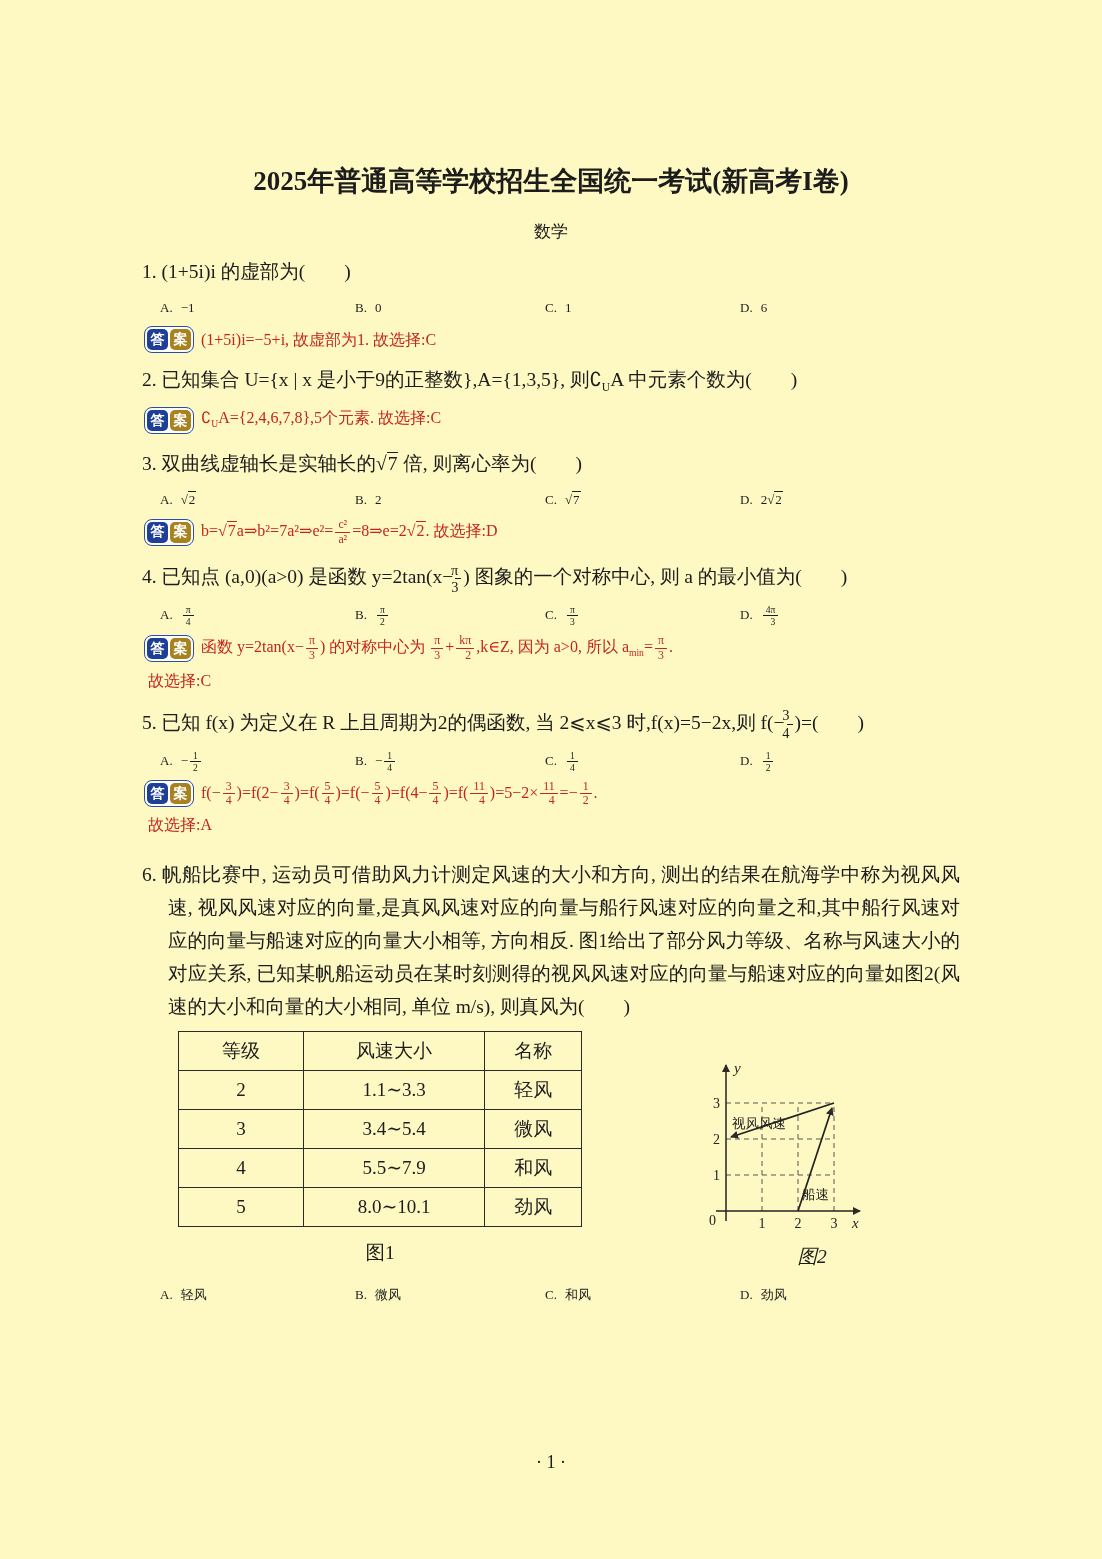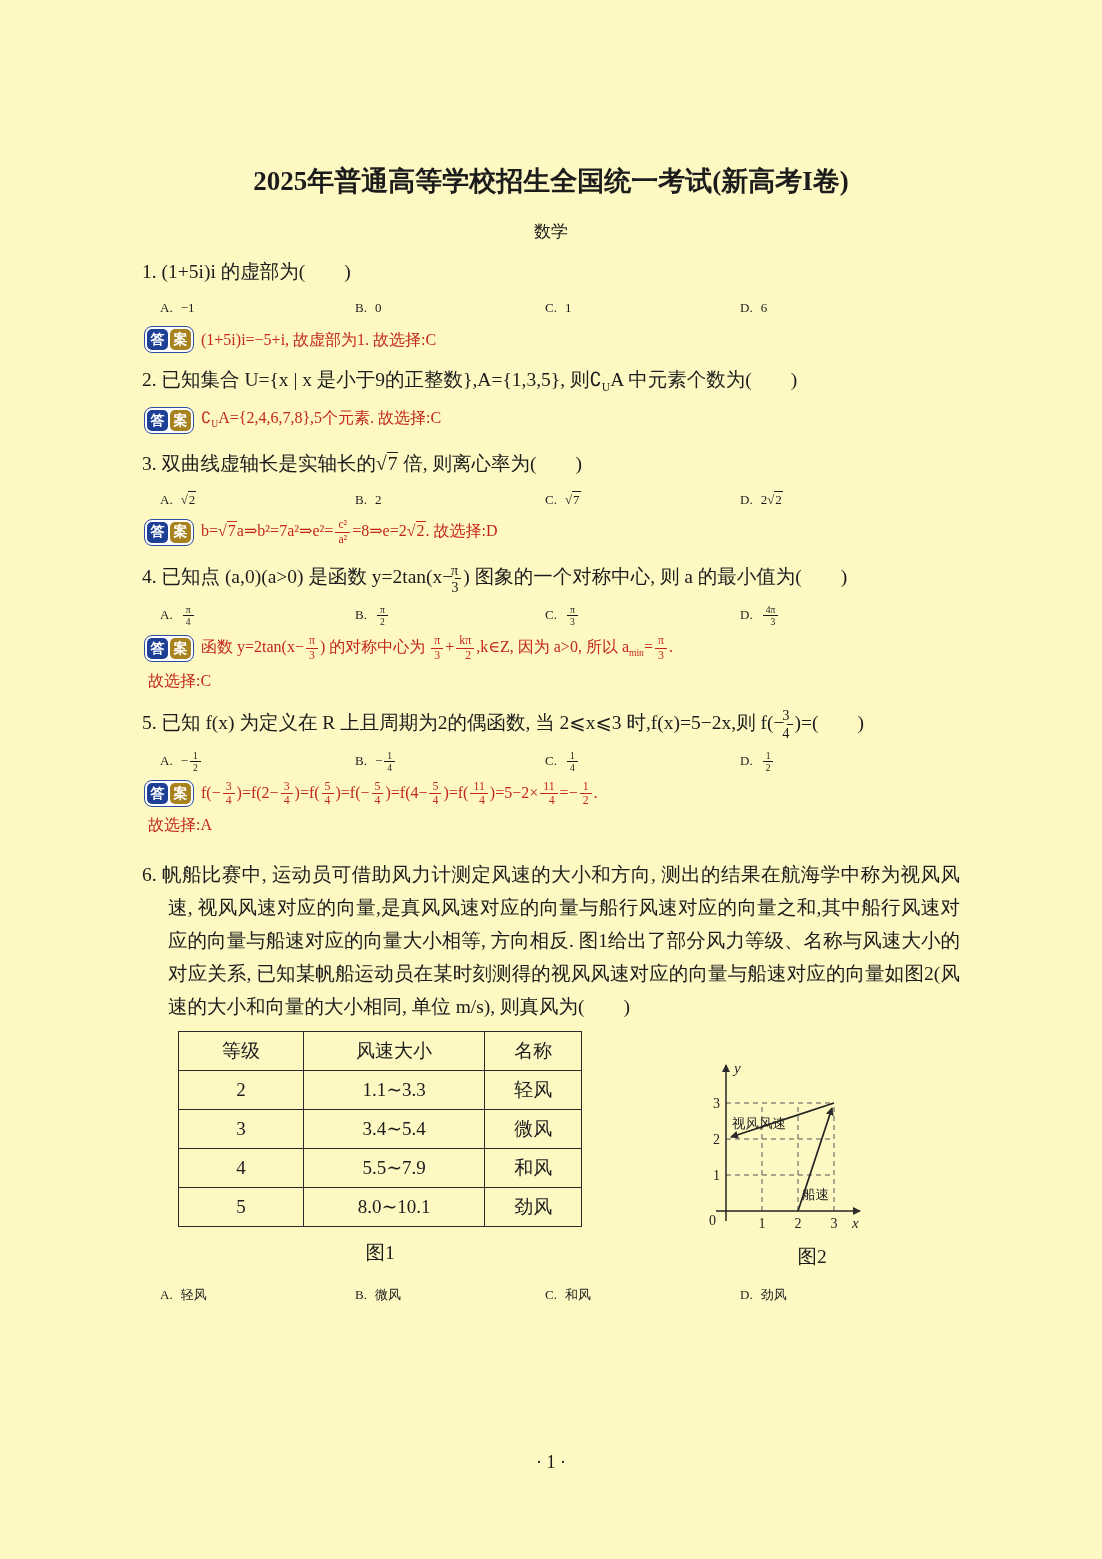--- a/index.html
+++ b/index.html
@@ -52,21 +52,21 @@
   .figures{display:flex;align-items:flex-start;margin-top:8px;}
   .fig1{margin-left:38px;width:404px;text-align:center;}
   table.wind{width:100%;border-collapse:collapse;font-size:19px;}
   table.wind th,table.wind td{
     border:1.5px solid #2a2a2a;font-weight:normal;padding:6px 4px;height:26px;text-align:center;
   }
   col.c1{width:31%;} col.c2{width:45%;} col.c3{width:24%;}
   .figcap{margin-top:12px;font-size:19.5px;text-align:center;}
   .fig2{margin-left:auto;margin-right:24px;width:252px;text-align:center;}
   .fig2 svg{display:block;margin:0 auto;}
-  .fig2 .figcap{margin-top:4px;}
+  .fig2 .figcap{margin-top:4px;font-style:italic;}
   .q6opts{margin-top:10px;}
   .pagenum{position:absolute;left:0;right:0;top:1452px;text-align:center;font-size:18px;}
   svg text{font-family:"Liberation Serif","DejaVu Serif",serif;fill:#222;}
 </style>
 </head>
 <body>
 
 <div class="page">
   <div class="content">
     <h1 class="title">2025年普通高等学校招生全国统一考试(新高考I卷)</h1>

